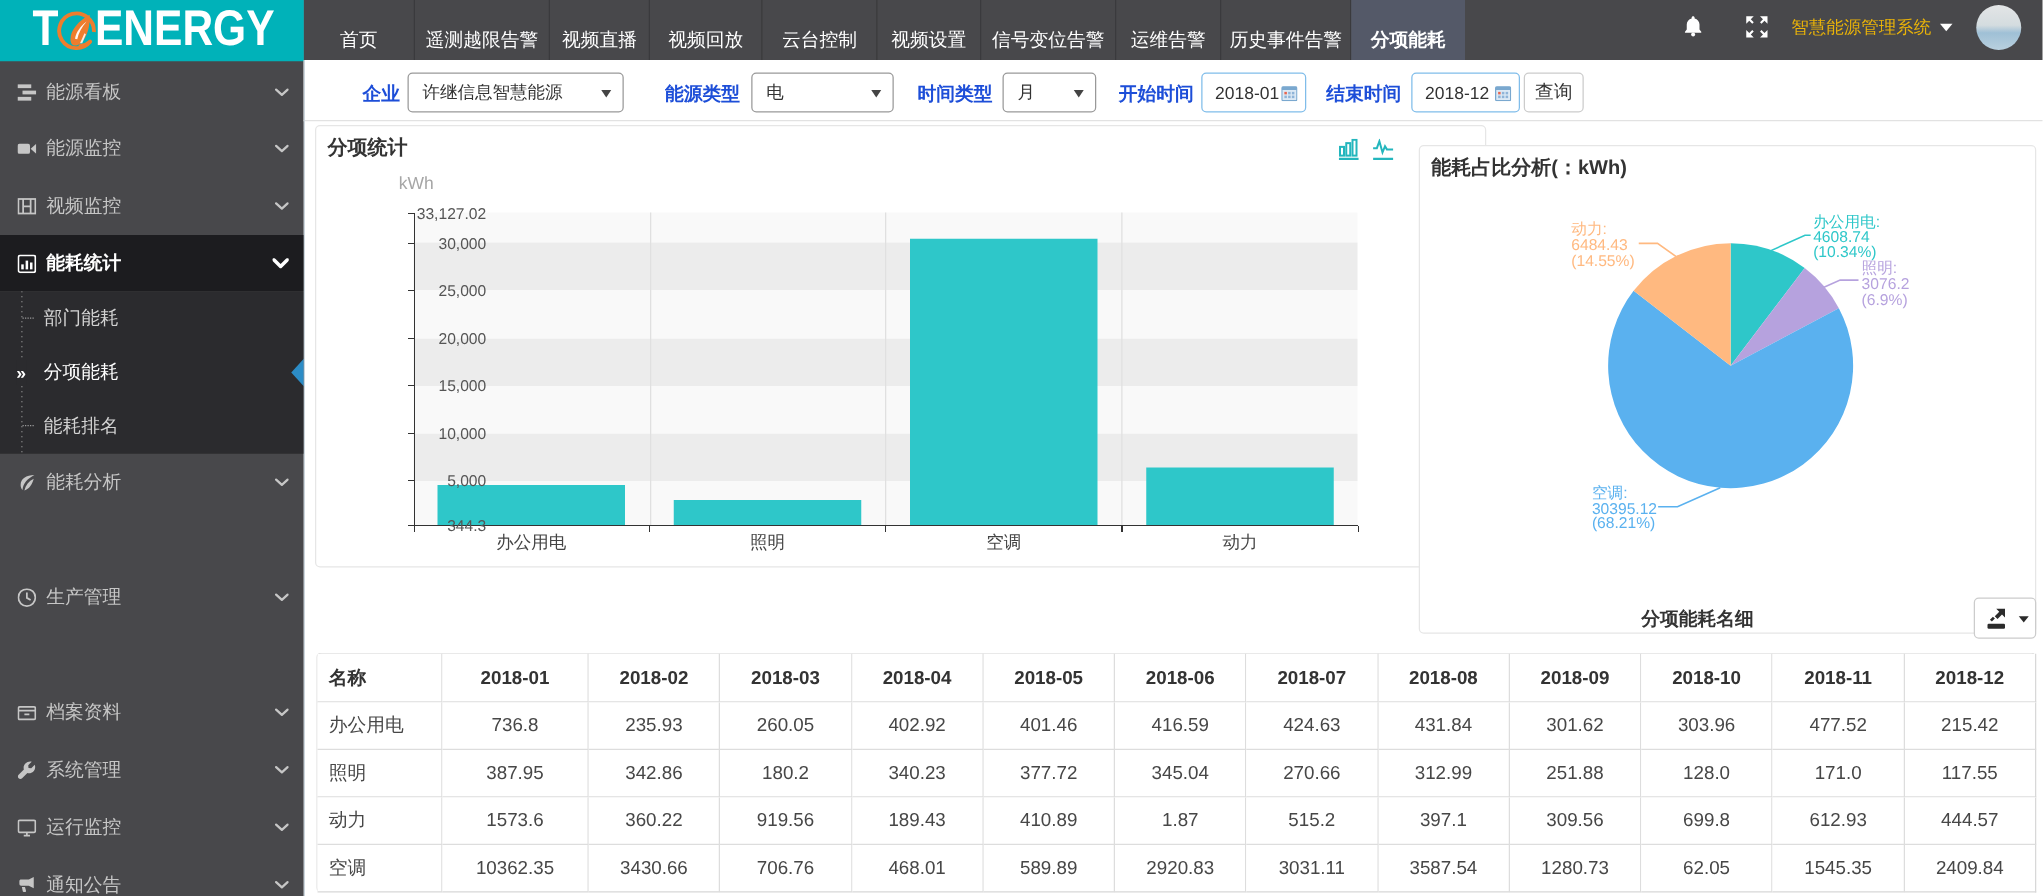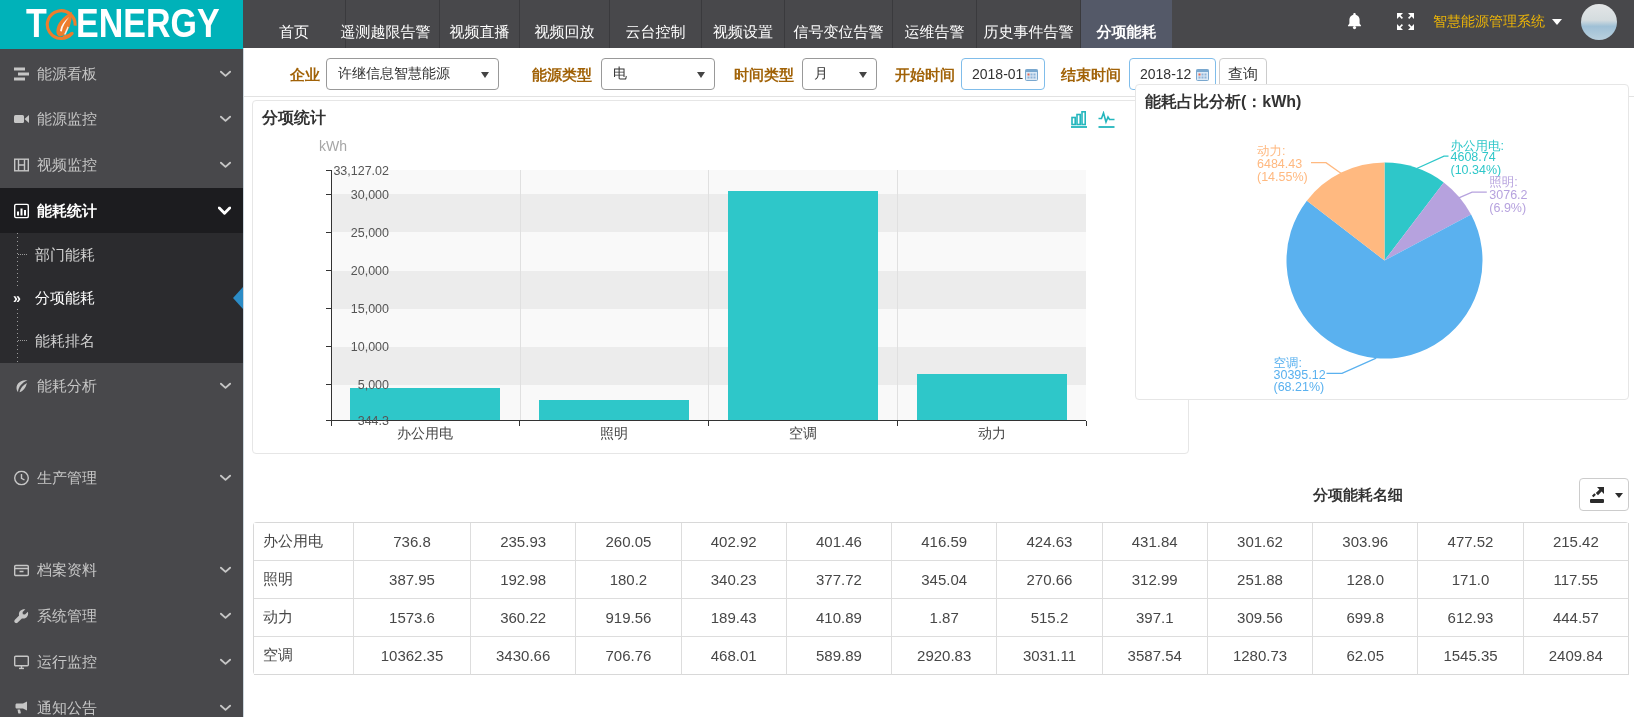--- a/index.html
+++ b/index.html
@@ -16,30 +16,30 @@
 #submenu { position:absolute; left:0; top:233px; width:243px; height:130px; background:#2b2b2e; }
 .smitem { position:absolute; left:0; width:243px; color:#d2d2d2; font-size:15px; }
 .smitem .txt { position:absolute; left:35px; top:50%; transform:translateY(-50%); }
 #tri { position:absolute; left:233px; top:287px; width:0; height:0; border-top:11px solid transparent; border-bottom:11px solid transparent; border-right:10px solid #2c8cc6; }
 
 #nav { position:absolute; left:243px; top:0; width:1391px; height:48px; background:#48484b; }
 .nitem { position:absolute; top:0; height:48px; color:#fff; font-size:15px; text-align:center; border-right:1px solid #3a3a3d; }
 .nitem span { position:absolute; left:0; right:0; top:32px; transform:translateY(-50%); white-space:nowrap; }
 
 #filter { position:absolute; left:243px; top:48px; width:1391px; height:49px; background:#fff; border-bottom:1px solid #e2e2e2; }
-.flabel { position:absolute; top:18px; font-size:15px; font-weight:bold; color:#a16207; }
+.flabel { position:absolute; top:18px; font-size:15px; font-weight:bold; color:#1d4ed8; }
 .fsel { position:absolute; top:10px; height:32px; border:1px solid #999; border-radius:4px; background:#fff; font-size:14px; color:#333; }
 .fsel .t { position:absolute; left:11px; top:50%; transform:translateY(-50%); }
 .fsel .ar { position:absolute; right:9px; top:13px; width:0; height:0; border-left:4.5px solid transparent; border-right:4.5px solid transparent; border-top:6px solid #444; }
 .fdate { position:absolute; top:10px; height:32px; border:1px solid #80bdea; border-radius:4px; background:#fff; font-size:14px; color:#333; }
 .fdate .t { position:absolute; left:10px; top:50%; transform:translateY(-50%); }
 
 .panel { position:absolute; background:#fff; border:1px solid #e6e6e6; border-radius:4px; }
 #panL { left:252px; top:100px; width:937px; height:354px; }
-#panR { left:1135px; top:84px; width:494px; height:316px; }
+#panR { left:1135px; top:116px; width:494px; height:391px; }
 .ptitle { position:absolute; left:9px; top:7px; font-size:16px; font-weight:bold; color:#333; }
 .ylab { position:absolute; right:799px; font-size:12.5px; color:#555; white-space:nowrap; transform:translateY(-50%); }
 .band { position:absolute; left:78px; width:755px; }
 .vgrid { position:absolute; top:69px; height:250px; width:1px; background:#e0e0e0; }
 .bar { position:absolute; background:#2ec7c9; width:150px; }
 .xlab { position:absolute; top:324px; width:150px; text-align:center; font-size:14px; color:#444; }
 
 #ttitle { position:absolute; left:1313px; top:486px; font-size:15px; font-weight:bold; color:#333; }
 #expbtn { position:absolute; left:1579px; top:478px; width:50px; height:33px; border:1px solid #ccc; border-radius:4px; background:#fff; }
 table { position:absolute; left:253px; top:522px; width:1376px; border-collapse:separate; border-spacing:0; table-layout:fixed; font-size:15px; }
@@ -48,21 +48,21 @@
 th:first-child, td:first-child { text-align:left; padding-left:9px; }
 table { border:1px solid #d8d8d8; border-radius:4px; border-right:none; border-bottom:none; }
 th:last-child, td:last-child { border-right:1px solid #d8d8d8; }
 tr:last-child td { border-bottom:1px solid #d8d8d8; }
 #sideline { position:absolute; left:243px; top:48px; width:1px; height:669px; background:#ccd6dd; z-index:50; }
 </style>
 </head>
 <body>
 
 <div id="nav">
-  <div class="nitem" style="left:0;width:103px;">
+  <div class="nitem" style="left:0;width:89px;">
       <span>首页</span>
     </div>
   <div class="nitem" style="left:89px;width:108px;">
       <span>遥测越限告警</span>
     </div>
   <div class="nitem" style="left:197px;width:80px;">
       <span>视频直播</span>
     </div>
   <div class="nitem" style="left:277px;width:90px;">
       <span>视频回放</span>
@@ -453,39 +453,54 @@
       <col>
       <col>
       <col>
       <col>
       <col>
       <col>
       <col>
       <col>
     </colgroup>
   <tbody>
+      <tr>
+        <th>名称</th>
+        <th>2018-01</th>
+        <th>2018-02</th>
+        <th>2018-03</th>
+        <th>2018-04</th>
+        <th>2018-05</th>
+        <th>2018-06</th>
+        <th>2018-07</th>
+        <th>2018-08</th>
+        <th>2018-09</th>
+        <th>2018-10</th>
+        <th>2018-11</th>
+        <th>2018-12</th>
+      </tr>
   <tr>
         <td>办公用电</td>
         <td>736.8</td>
         <td>235.93</td>
         <td>260.05</td>
         <td>402.92</td>
         <td>401.46</td>
         <td>416.59</td>
         <td>424.63</td>
         <td>431.84</td>
         <td>301.62</td>
         <td>303.96</td>
         <td>477.52</td>
         <td>215.42</td>
       </tr>
   <tr>
         <td>照明</td>
         <td>387.95</td>
-        <td>192.98</td>
+        <td>342.86</td>
         <td>180.2</td>
         <td>340.23</td>
         <td>377.72</td>
         <td>345.04</td>
         <td>270.66</td>
         <td>312.99</td>
         <td>251.88</td>
         <td>128.0</td>
         <td>171.0</td>
         <td>117.55</td>

